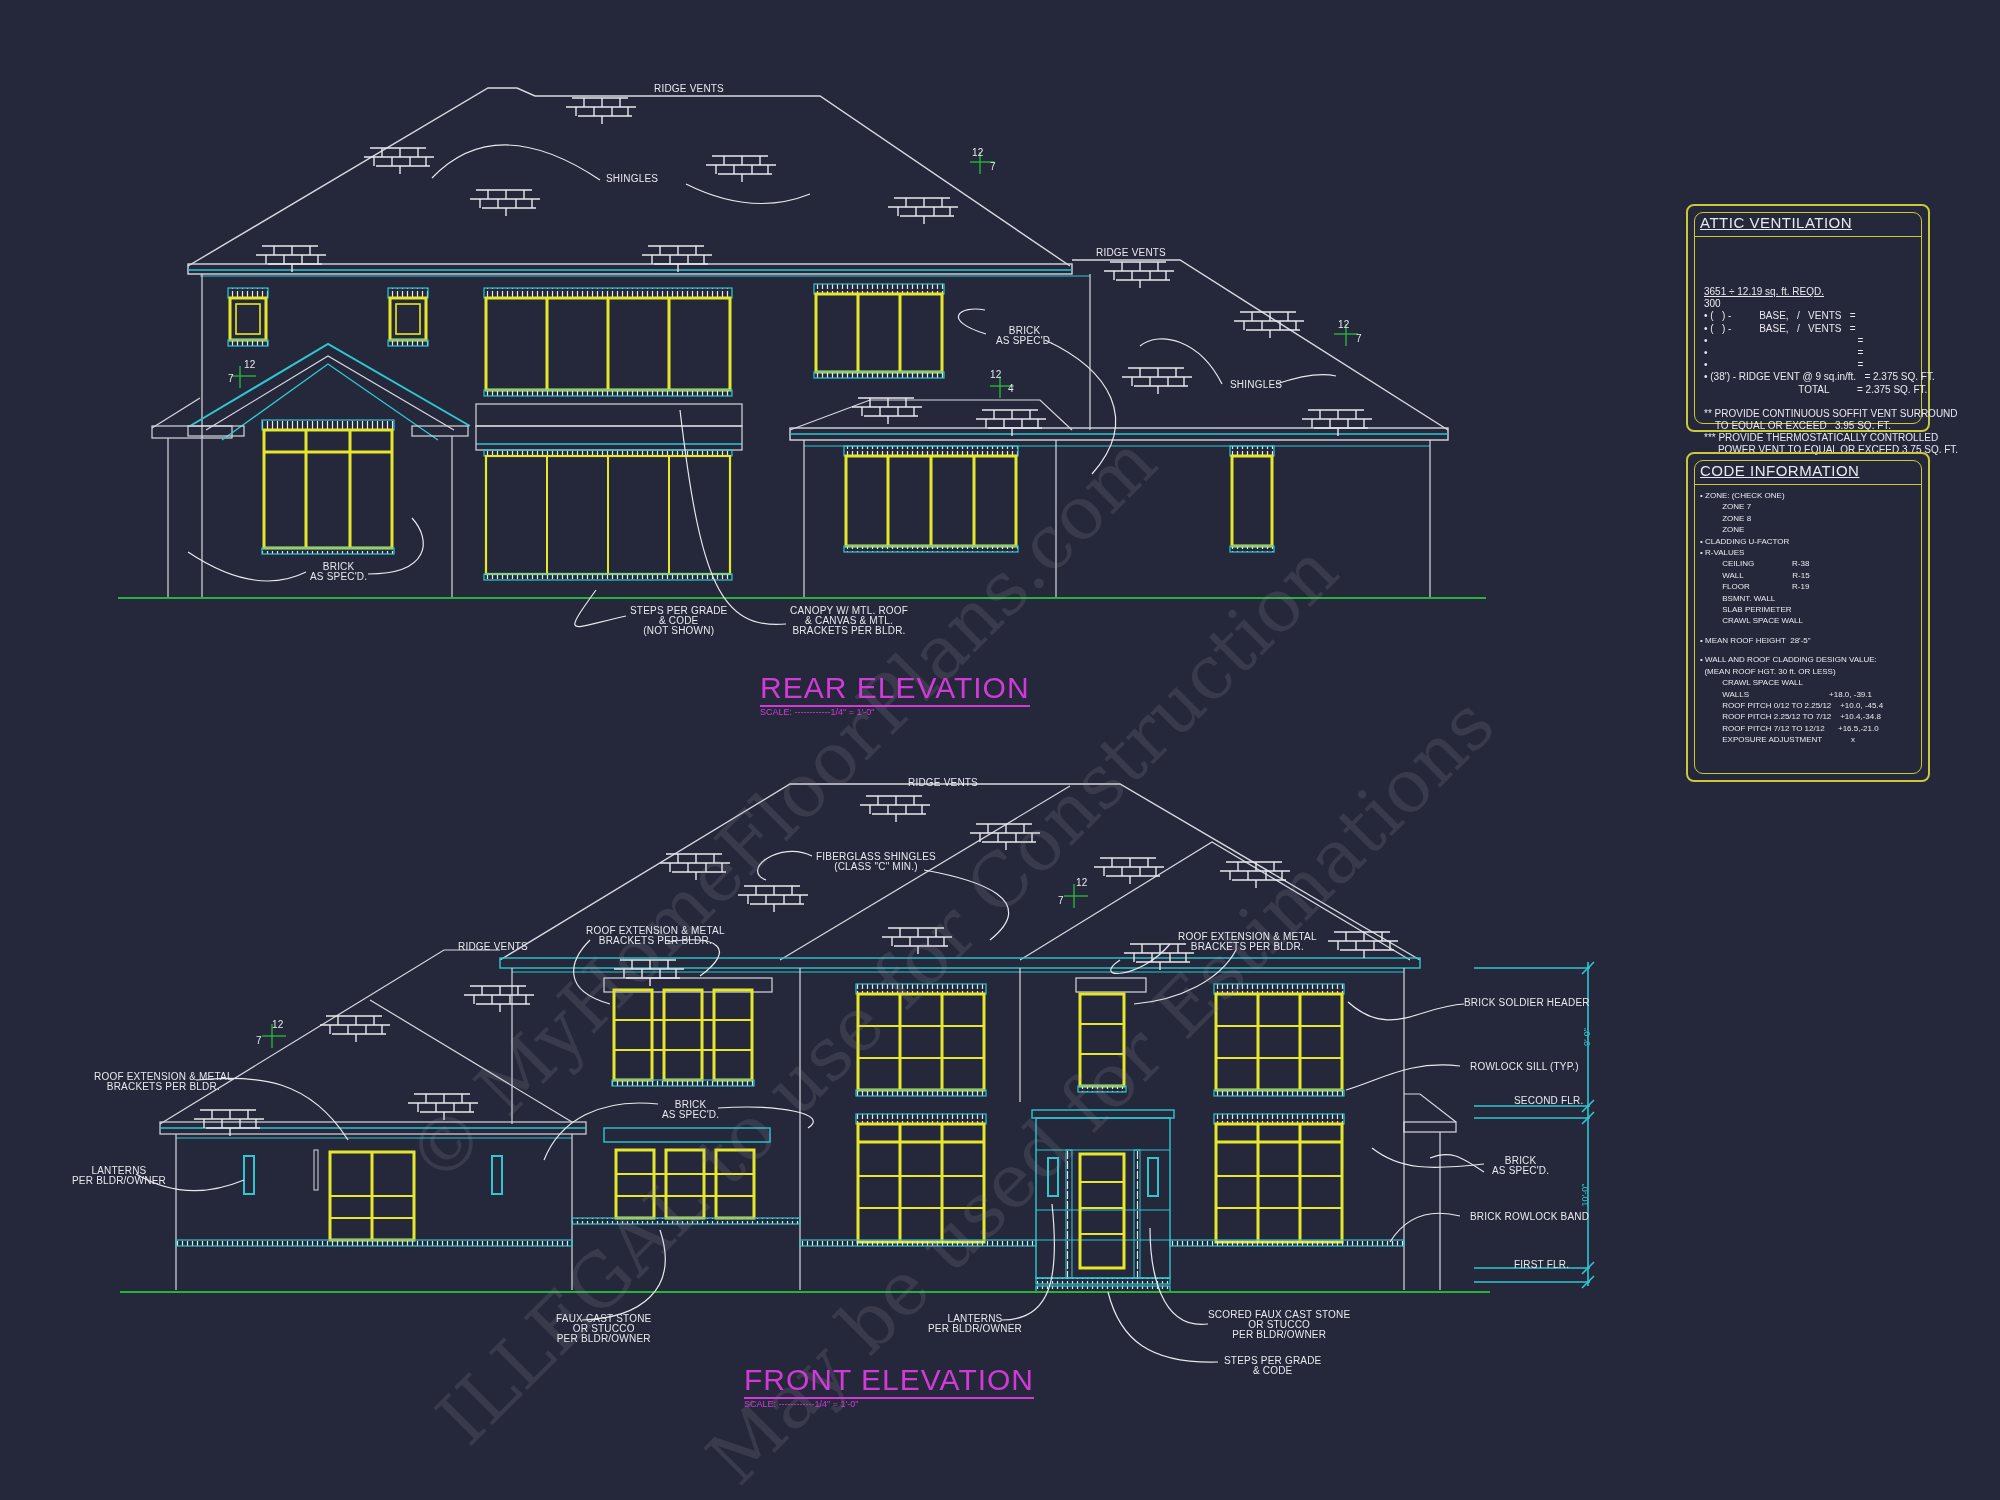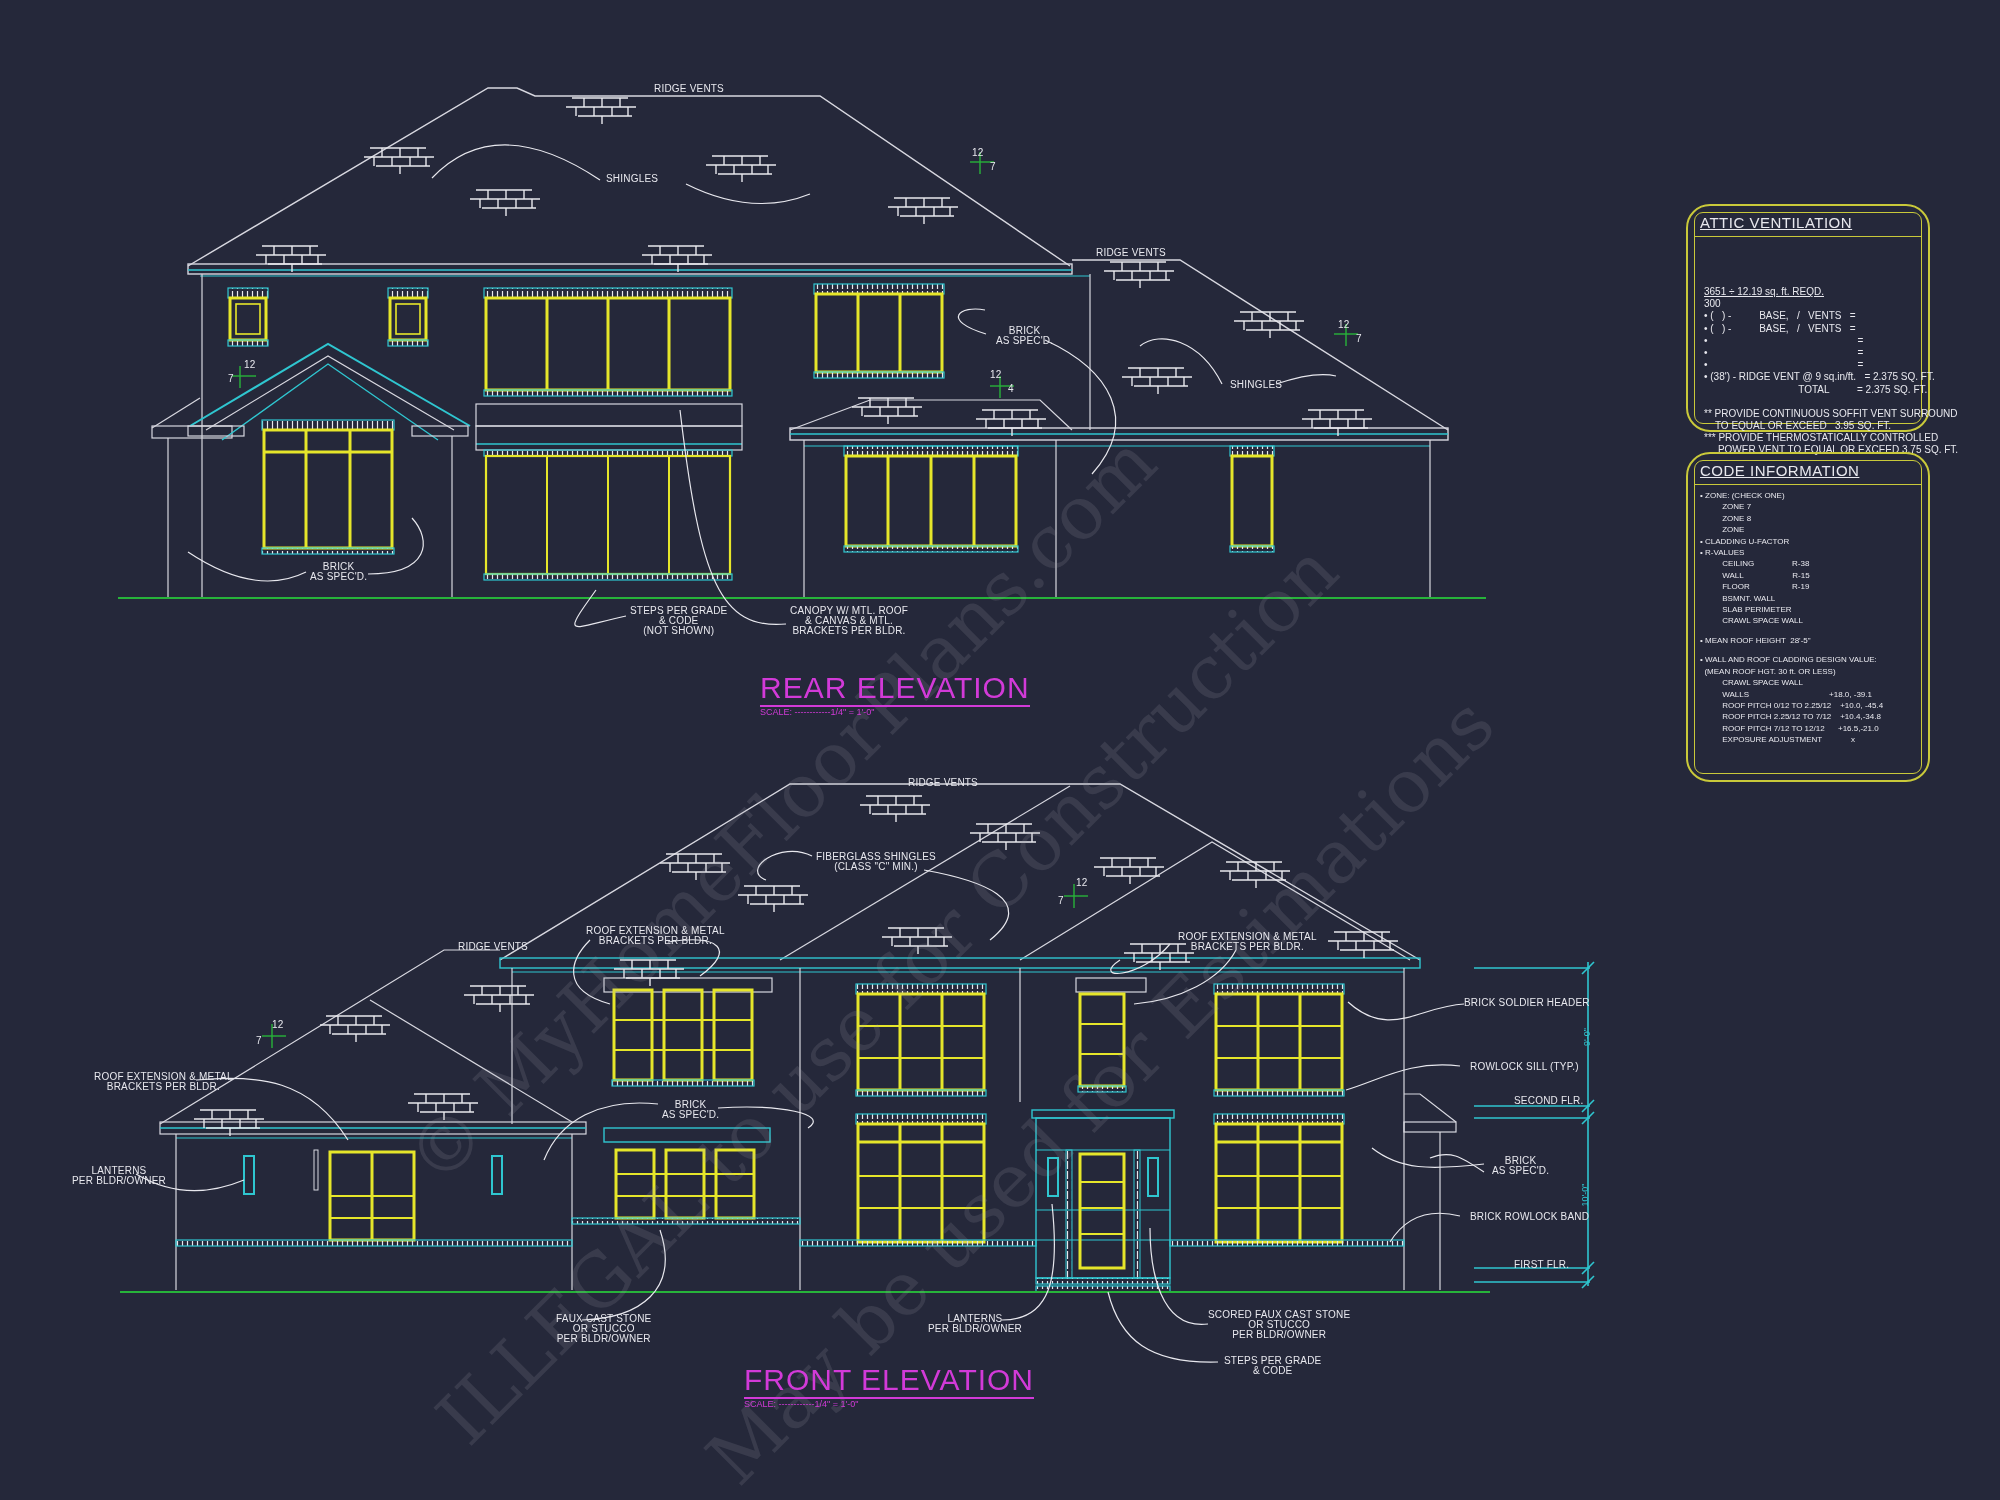--- a/index.html
+++ b/index.html
@@ -2,21 +2,21 @@
 <html><head>
 <meta charset="utf-8">
 <style>
   html,body{margin:0;padding:0;}
   body{width:2000px;height:1500px;background:#25283a;overflow:hidden;position:relative;font-family:"DejaVu Sans",sans-serif;}
   svg.draw{position:absolute;left:0;top:0;width:2000px;height:1500px;}
   .lbl{position:absolute;color:#e8e8ee;font-family:"Liberation Sans",sans-serif;font-size:10px;line-height:10px;text-align:center;white-space:pre;letter-spacing:0.2px;}
   .lbl-left{text-align:left;}
   .title{position:absolute;color:#d23ad8;font-family:"Liberation Sans",sans-serif;font-size:30px;letter-spacing:1px;border-bottom:2px solid #d23ad8;line-height:32px;padding-bottom:1px;}
   .scale{position:absolute;color:#d23ad8;font-family:"Liberation Sans",sans-serif;font-size:9px;}
-  .box{position:absolute;border:2px solid #c9c93a;border-radius:24px;text-decoration:underline;}
+  .box{position:absolute;border:2px solid #c9c93a;border-radius:8px;text-decoration:underline;}
   .box-inner{position:absolute;left:6px;top:6px;right:6px;bottom:6px;border:1.5px solid #c9c93a;border-radius:9px;}
   .box-head{position:absolute;left:12px;top:8px;color:#e8e8ee;font-family:"Liberation Sans",sans-serif;font-size:15px;letter-spacing:0.5px;text-decoration:underline;}
   .box-rule{position:absolute;left:6px;right:6px;height:0;border-top:1.5px solid #c9c93a;}
   .box-body{position:absolute;left:16px;color:#e8e8ee;font-family:"Liberation Sans",sans-serif;font-size:8.5px;line-height:11.5px;}
   .box-body .row{white-space:pre;}
   .wm{position:absolute;color:rgba(160,160,175,0.16);font-family:"DejaVu Serif",serif;font-size:74px;white-space:nowrap;transform-origin:left top;}
   .dim{position:absolute;color:#2fc6d0;font-family:"Liberation Sans",sans-serif;font-size:9px;transform:rotate(-90deg);}
 </style>
 </head>
 <body>

